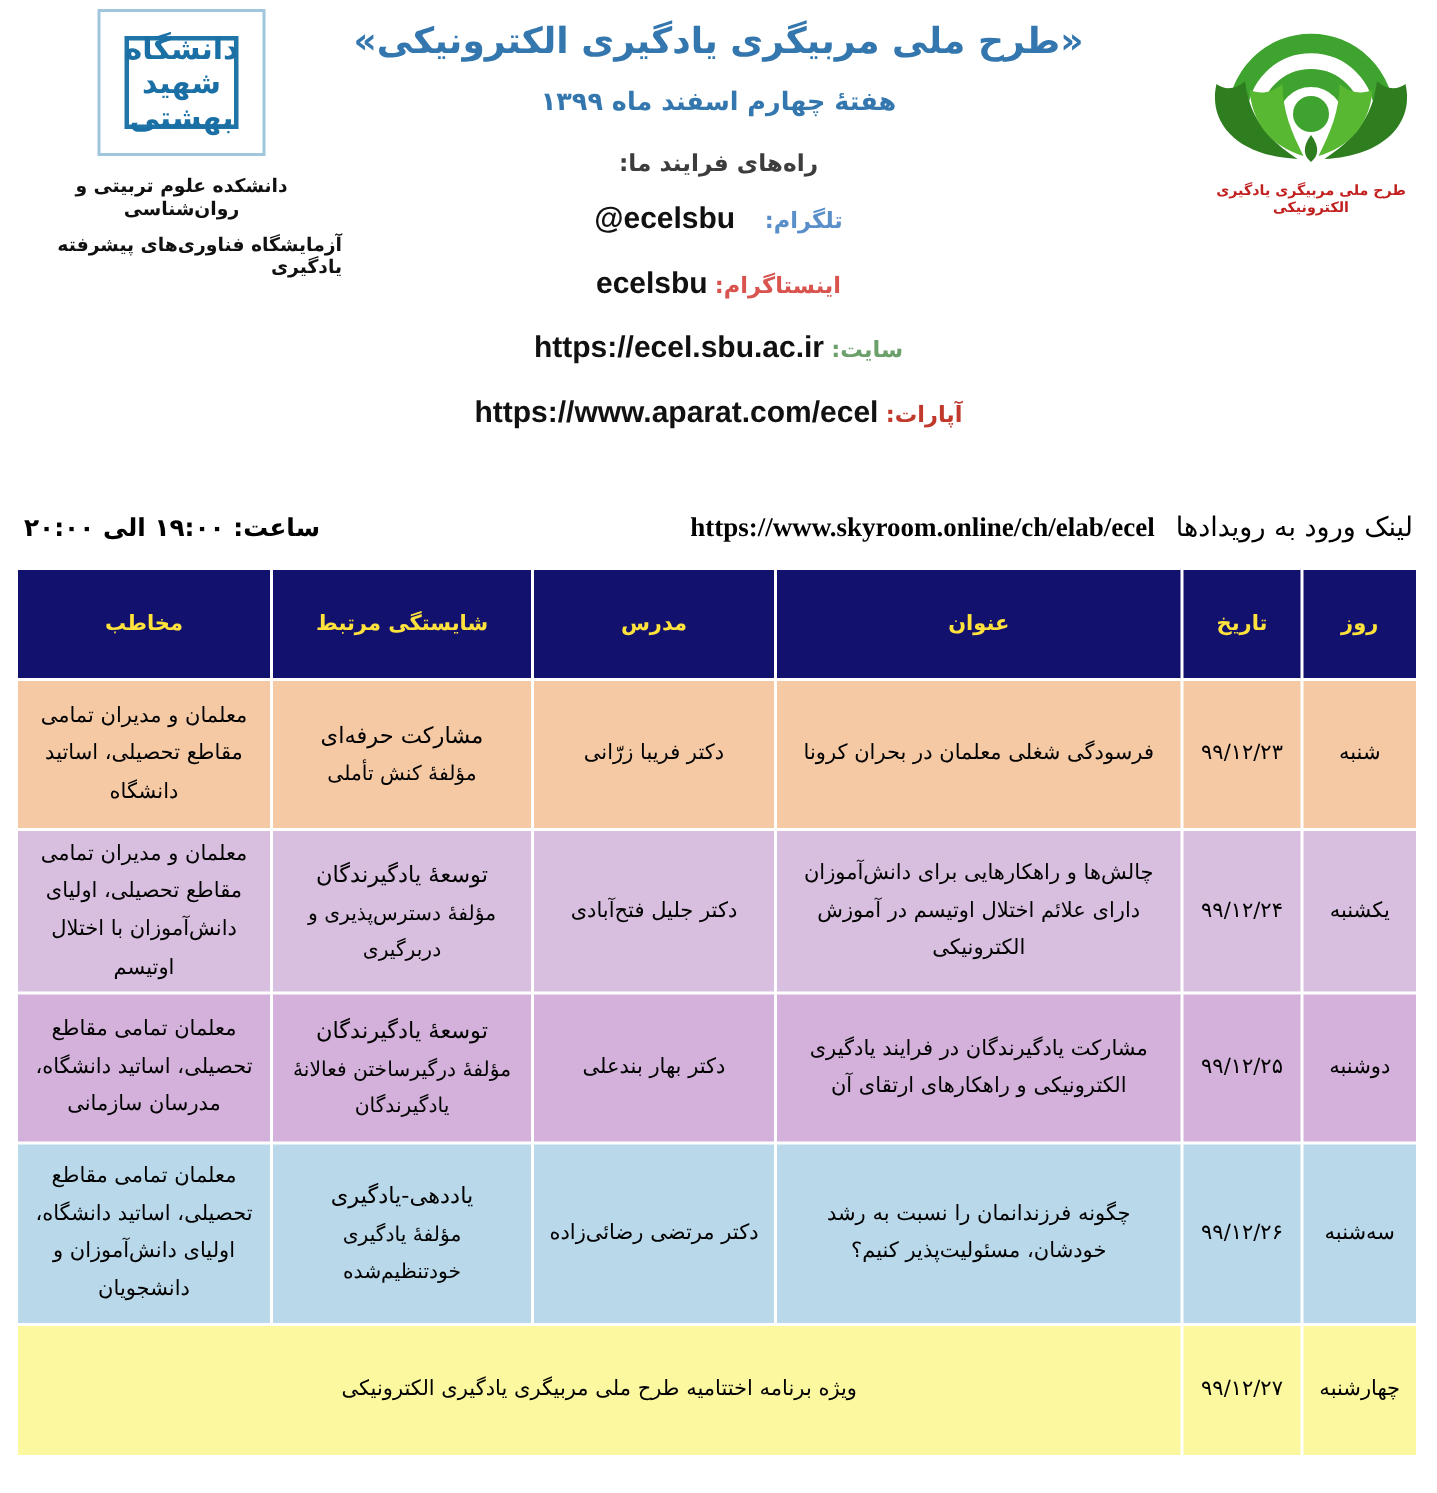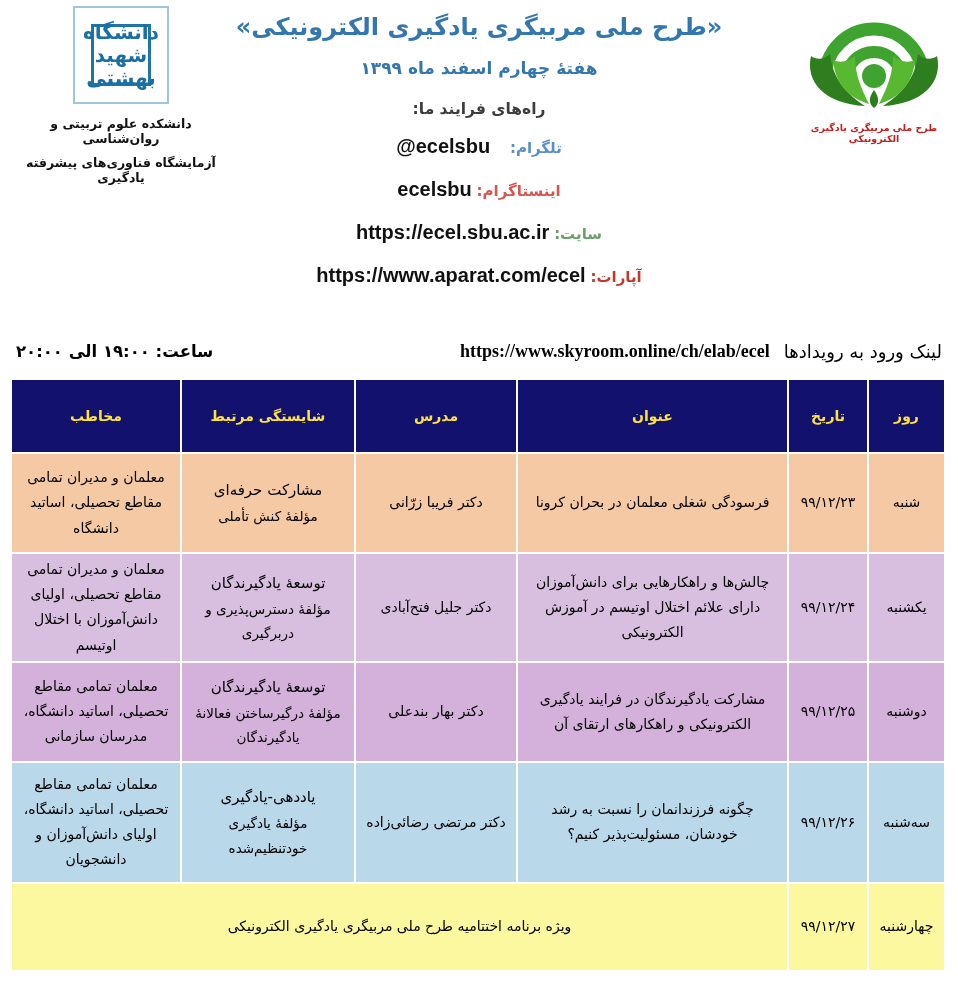--- a/index.html
+++ b/index.html
@@ -14,32 +14,32 @@
     background:#ffffff;
     font-family:"DejaVu Sans","Liberation Sans",sans-serif;
     color:#000;
     direction:rtl;
     overflow:hidden;
   }
 
   
   .sbu-block{position:absolute;top:6px;left:14px;width:214px;text-align:center;}
   .sbu-logo{
-    width:96px;height:98px;margin:0 auto;
+    width:112px;height:98px;margin:0 auto;
     border:2px solid #9FC6DC;background:#fff;padding:16px;
   }
   .sbu-logo-inner{
     width:100%;height:100%;
     border:3px solid #1F75A8;
     display:flex;align-items:center;justify-content:center;
     color:#1A6FA5;font-weight:bold;font-size:20px;line-height:1.15;
     padding:2px;text-align:center;
   }
   .sbu-line{font-size:12.5px;font-weight:bold;margin-top:12px;color:#111;}
-  .sbu-line + .sbu-line{margin-top:9px;}
+  .sbu-line + .sbu-line{margin-top:9px;text-align:right;}
 
   
   .center-block{position:absolute;top:12px;right:235px;left:235px;text-align:center;}
   .page-title{color:var(--title-color);font-size:24px;font-weight:bold;line-height:1.3;}
   .page-subtitle{color:var(--title-color);font-size:17px;font-weight:bold;margin-top:15px;}
   .contact{margin-top:22px;}
   .contact-heading{color:#3d3d3d;font-size:15.5px;font-weight:bold;}
   .contact-row{margin-top:13px;font-size:15px;line-height:1.5;}
   .contact-label{font-weight:bold;}
   .contact-value{font-weight:bold;color:#111;font-family:"Liberation Sans",sans-serif;font-size:20px;}

